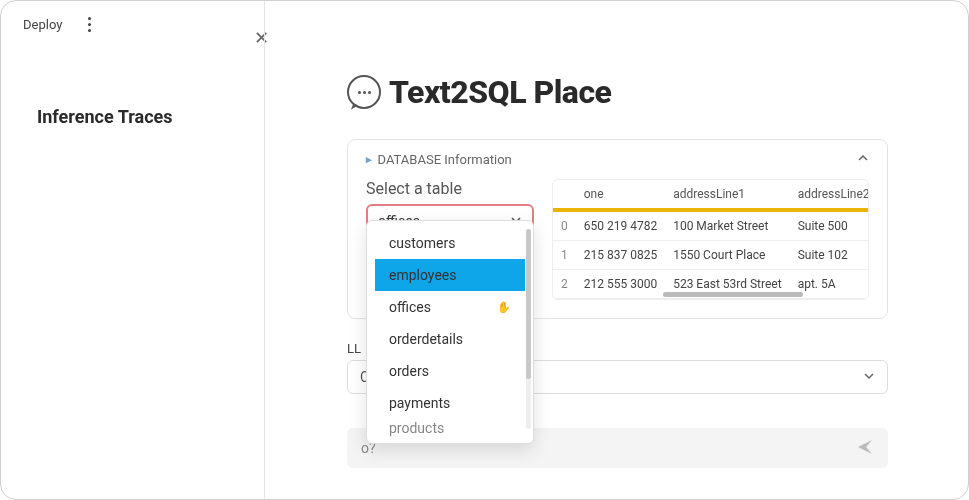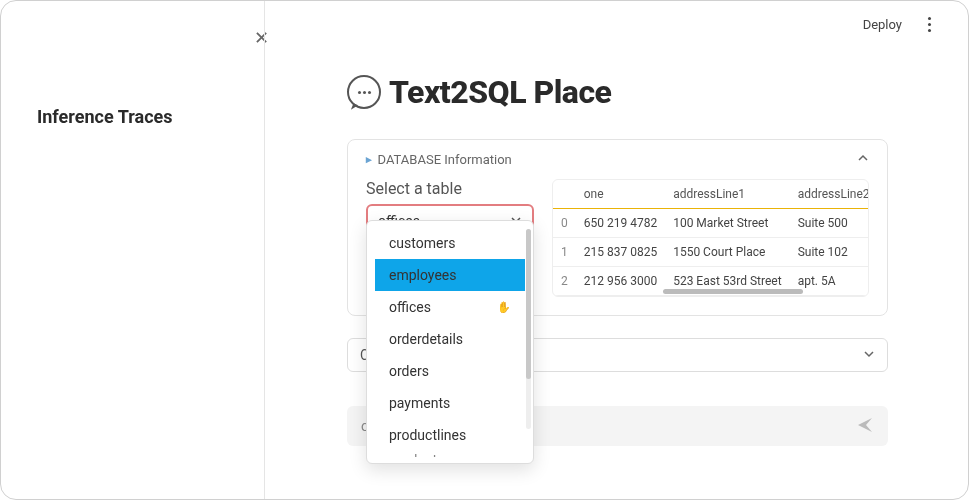--- a/index.html
+++ b/index.html
@@ -14,22 +14,22 @@
       overflow: hidden;
     }
     .top-bar {
       position: absolute;
       top: 0;
       left: 0;
       right: 0;
       height: 46px;
       display: flex;
       align-items: center;
-      justify-content: flex-end;
-      padding: 0 30px;
+      justify-content: flex-start;
+      padding: 0 14px;
       gap: 10px;
     }
     .close-btn {
       position: absolute;
       left: 253px;
       top: 26px;
       font-size: 18px;
       color: #666;
       cursor: pointer;
     }
@@ -227,21 +227,21 @@
     }
     th, td {
       padding: 7px 8px;
       text-align: left;
       border-bottom: 1px solid #eee;
       white-space: nowrap;
     }
     th {
       color: #555;
       font-weight: 400;
-      border-bottom: 1px solid #eab308;
+      border-bottom: 4px solid #eab308;
     }
     thead th:first-child, tbody td:first-child {
       text-align: right;
       width: 22px;
       color: #888;
     }
     .hscroll {
       position: absolute;
       bottom: 2px;
       left: 110px;
@@ -373,21 +373,21 @@
                 <td>Suite 500</td>
               </tr>
               <tr>
                 <td>1</td>
                 <td>215 837 0825</td>
                 <td>1550 Court Place</td>
                 <td>Suite 102</td>
               </tr>
               <tr>
                 <td>2</td>
-                <td>212 956 3000</td>
+                <td>212 555 3000</td>
                 <td>523 East 53rd Street</td>
                 <td>apt. 5A</td>
               </tr>
             </tbody>
         </table>
         <div class="hscroll"></div>
       </div>
     </div>
 
     <div class="dropdown">
@@ -404,33 +404,31 @@
           </div>
           <div class="dropdown-item">
             <span>orderdetails</span>
           </div>
           <div class="dropdown-item">
             <span>orders</span>
           </div>
           <div class="dropdown-item">
             <span>payments</span>
           </div>
-          <div class="dropdown-item">
-            <span>productlines</span>
-          </div>
           <div class="dropdown-item" style="opacity: 0.6; height: 18px; overflow: hidden;">
             <span>products</span>
           </div>
         </div>
       <div class="scrollbar-track">
         <div class="scrollbar-thumb"></div>
       </div>
     </div>
   </div>
 
+  <div class="llm-label">LL</div>
   <div class="llm-box">
     <span>C</span>
     <span>
       <svg width="12" height="12" viewBox="0 0 12 12">
           <path d="M2 4 L6 8 L10 4" stroke="#666" stroke-width="1.5" fill="none"></path>
         </svg>
     </span>
   </div>
 
   <div class="prompt-box">

